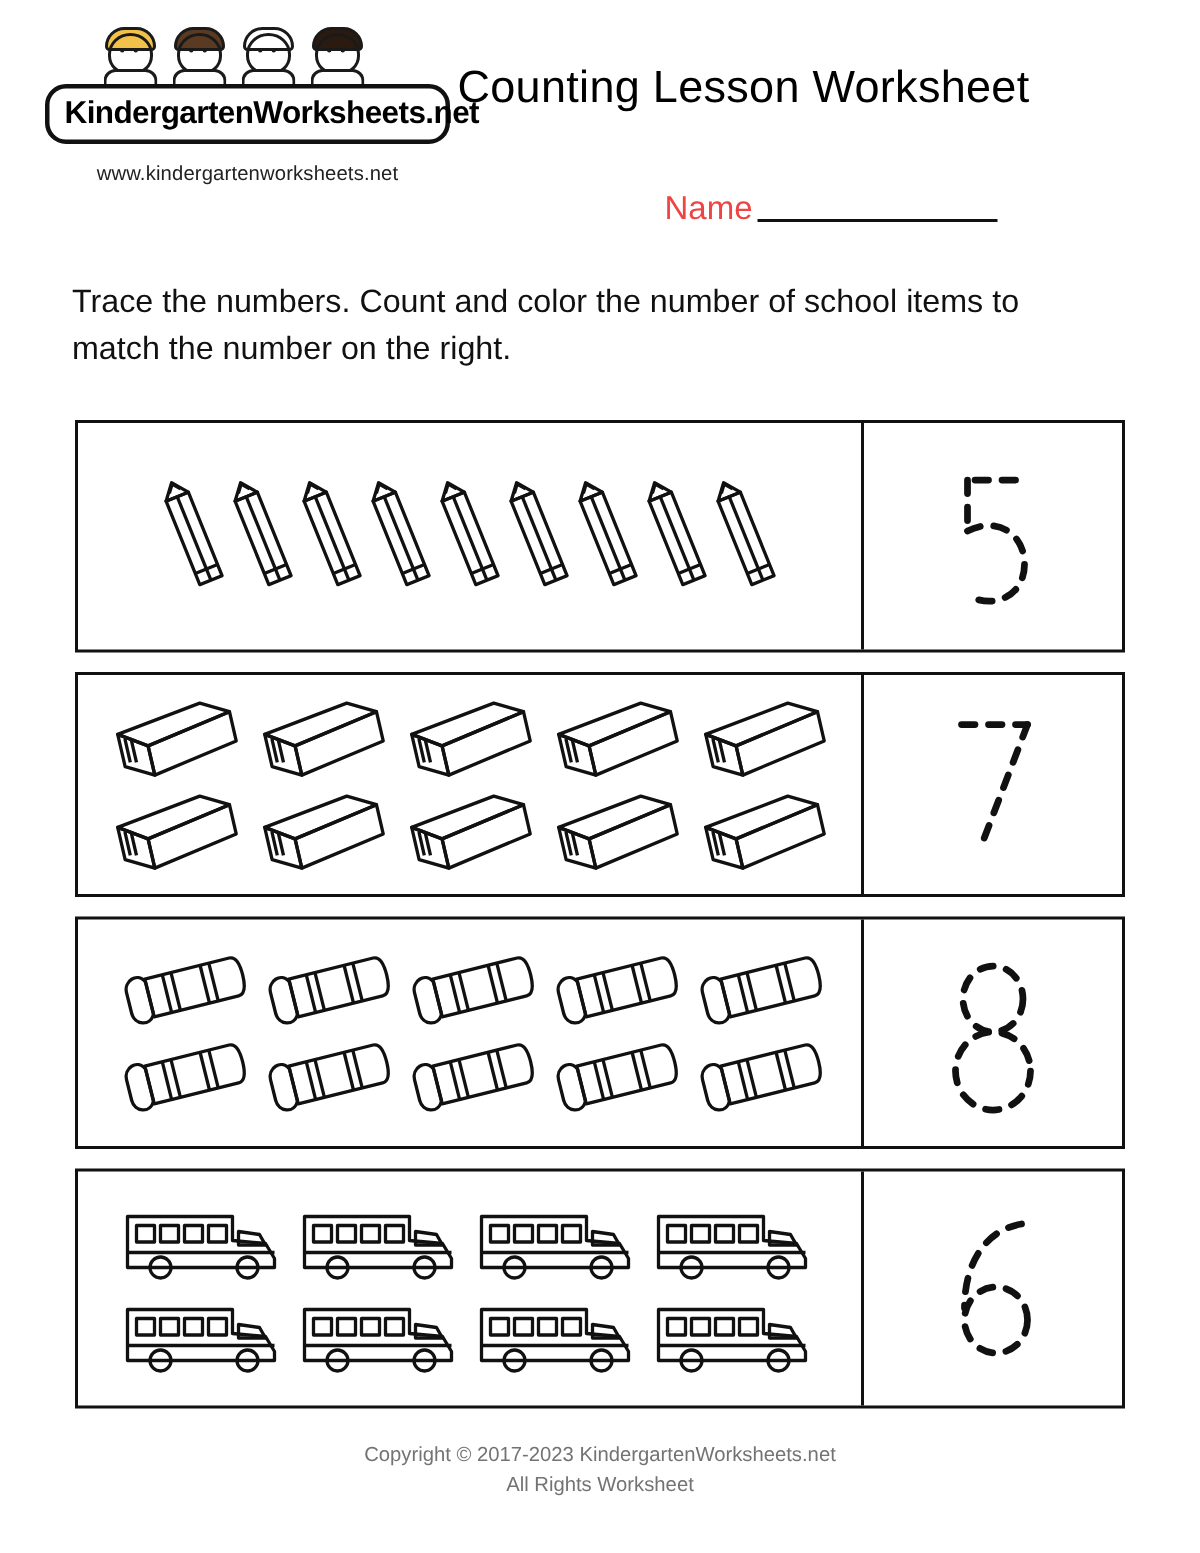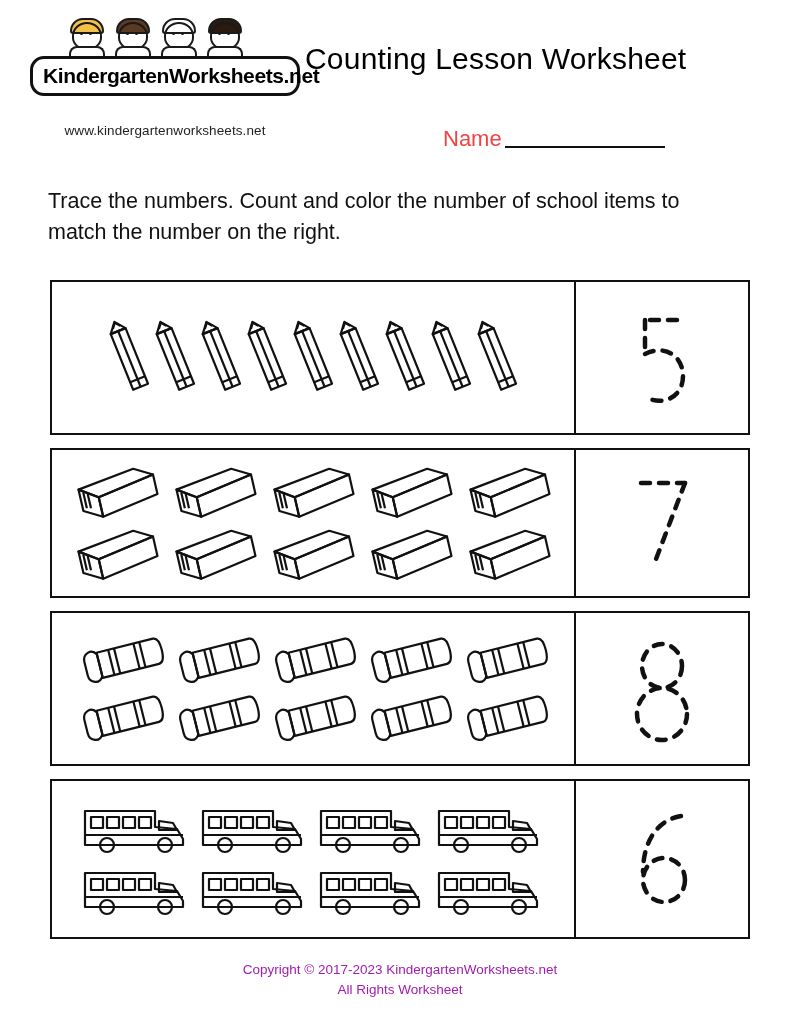--- a/index.html
+++ b/index.html
@@ -109,21 +109,21 @@
     padding: 6px 10px 7px 10px;
     font-size: 21px;
     font-weight: bold;
     letter-spacing: -0.4px;
     white-space: nowrap;
     line-height: 1;
   }
   .logo-banner .kindergarten { font-weight: bold; }
   .logo-banner .dotnet { font-weight: bold; }
   .logo-url {
-    margin-top: 27px;
+    margin-top: 12px;
     font-size: 13.5px;
     color: #222222;
     letter-spacing: 0.1px;
   }
 
   .title {
     position: absolute;
     left: 305px;
     top: 42px;
     font-size: 30px;
@@ -214,21 +214,21 @@
   .numeral svg { display: block; }
 
   
   .footer {
     position: absolute;
     left: 0;
     right: 0;
     top: 960px;
     text-align: center;
     font-size: 13.5px;
-    color: #a21caf;
+    color: #737373;
     line-height: 1.5;
   }
 </style>
 </head>
 <body>
 
 <div class="page">
 
   <div class="header">
 

